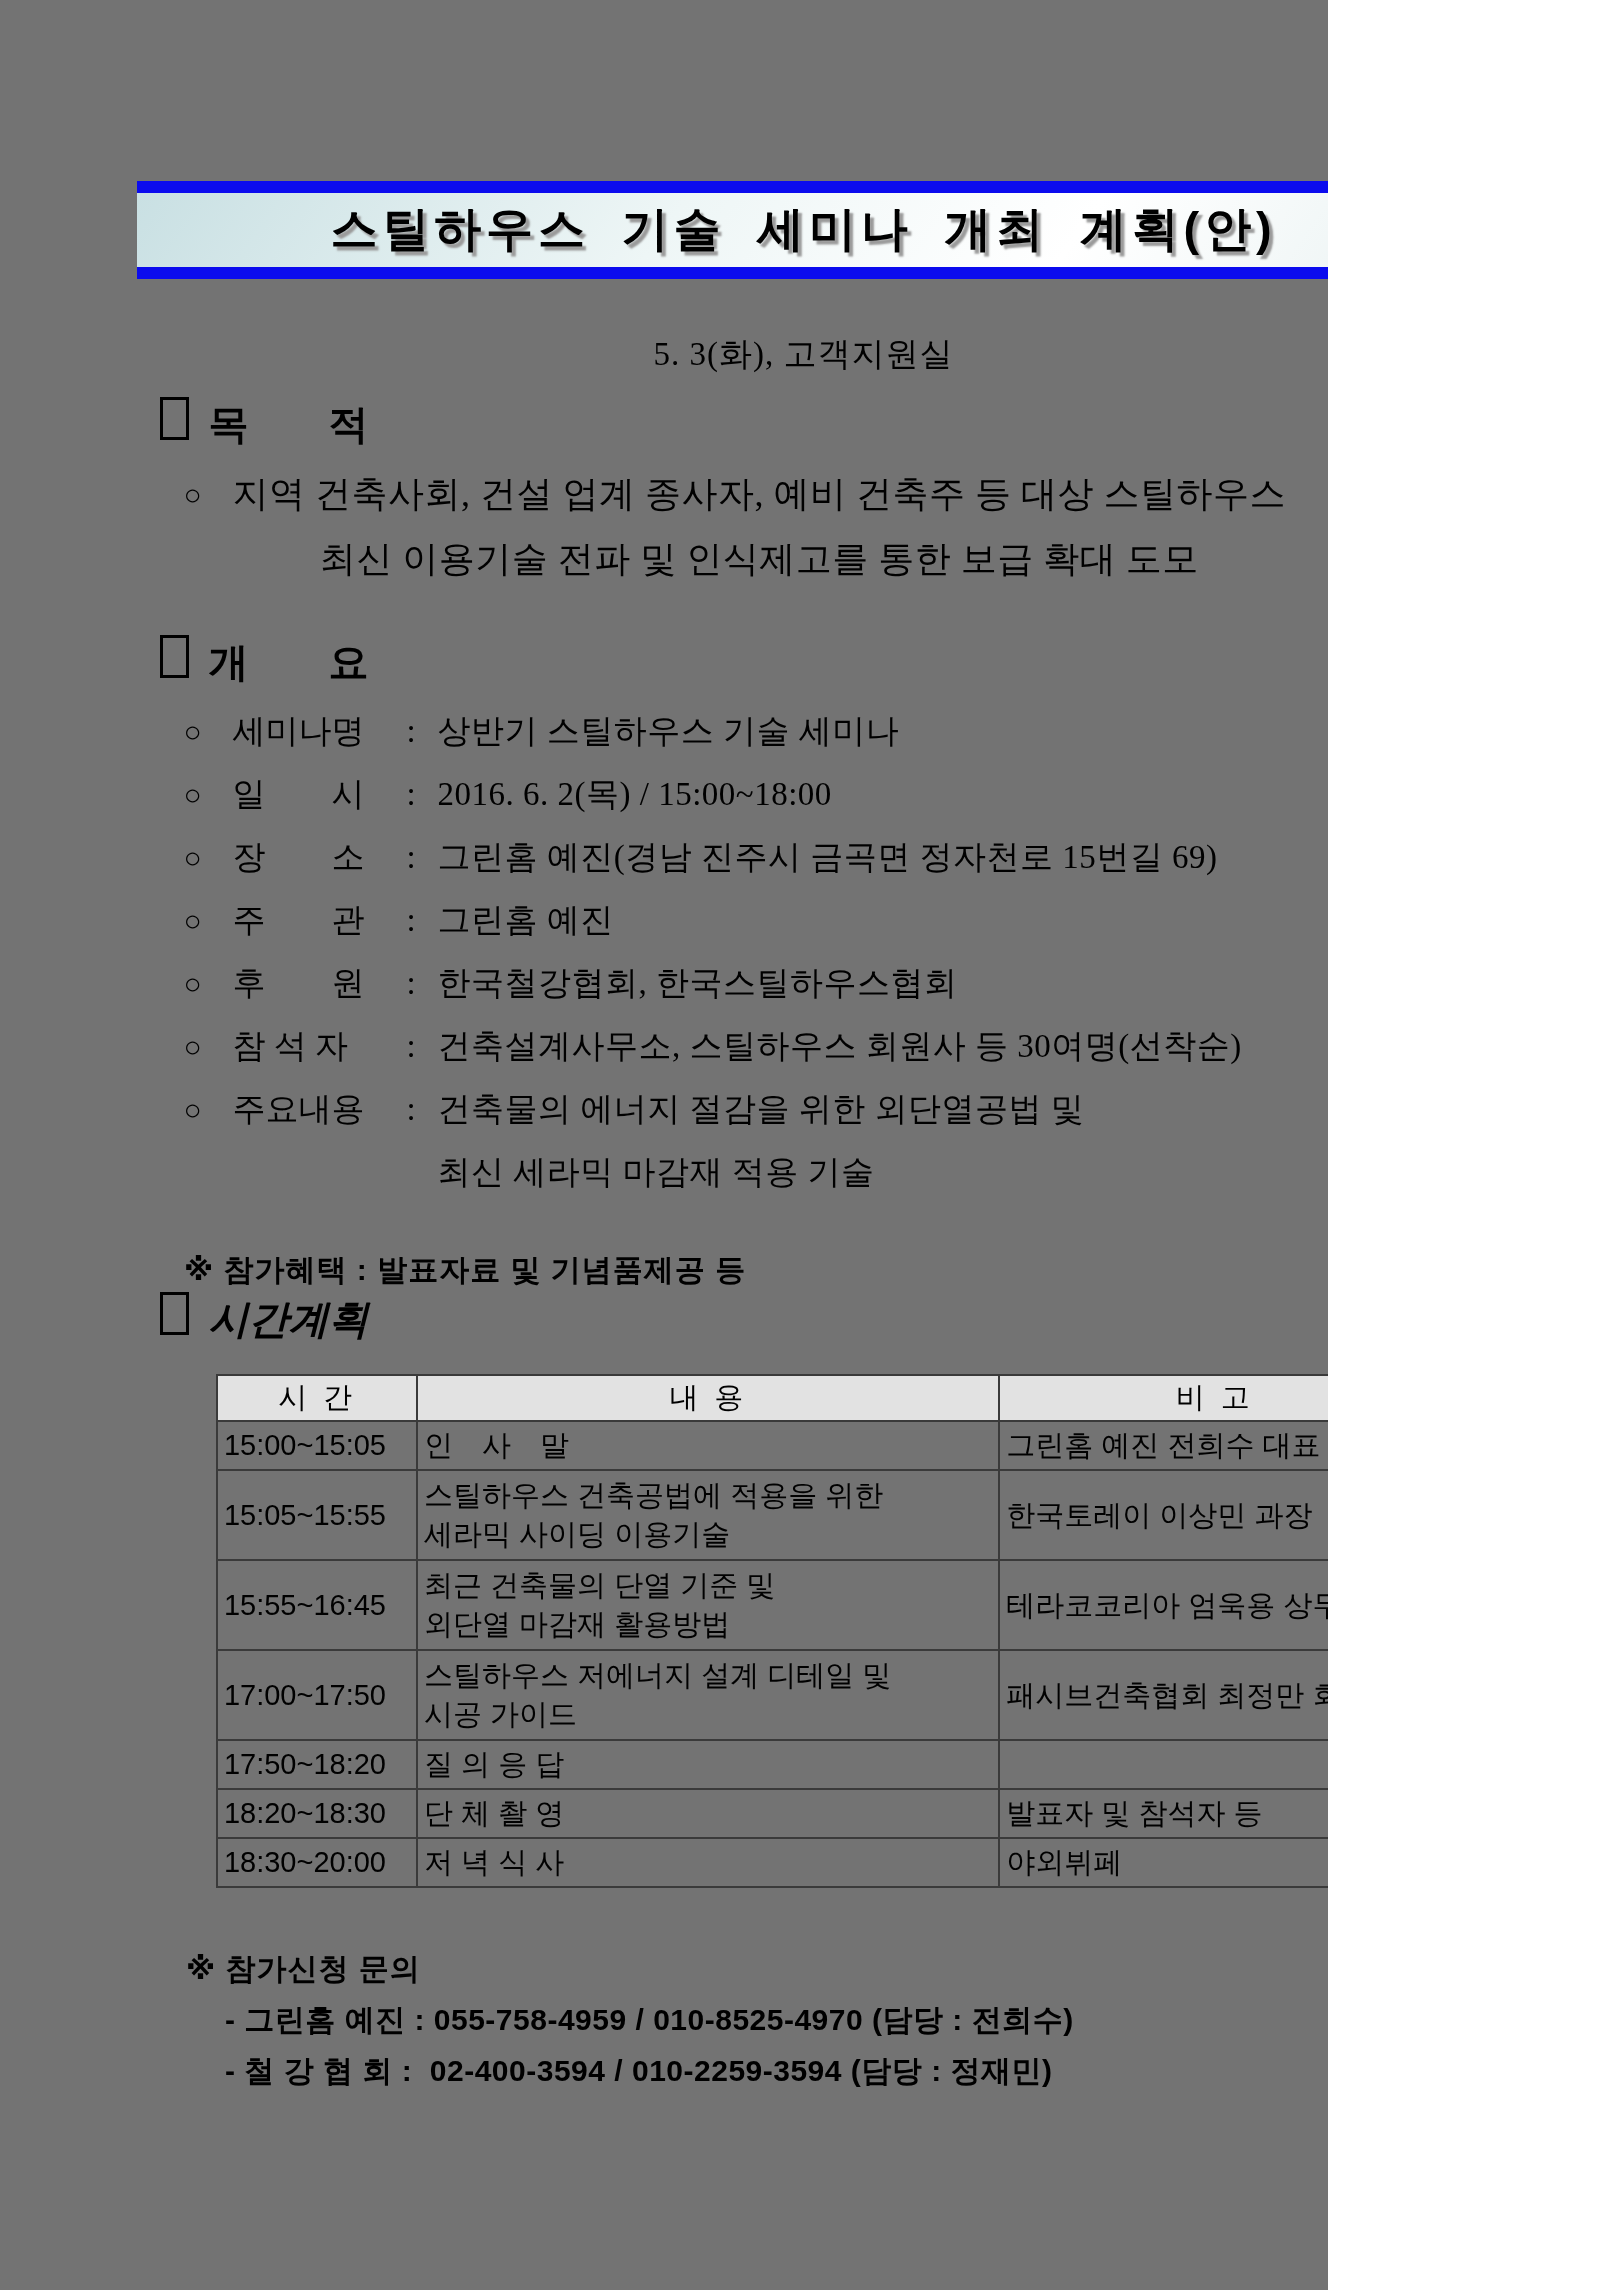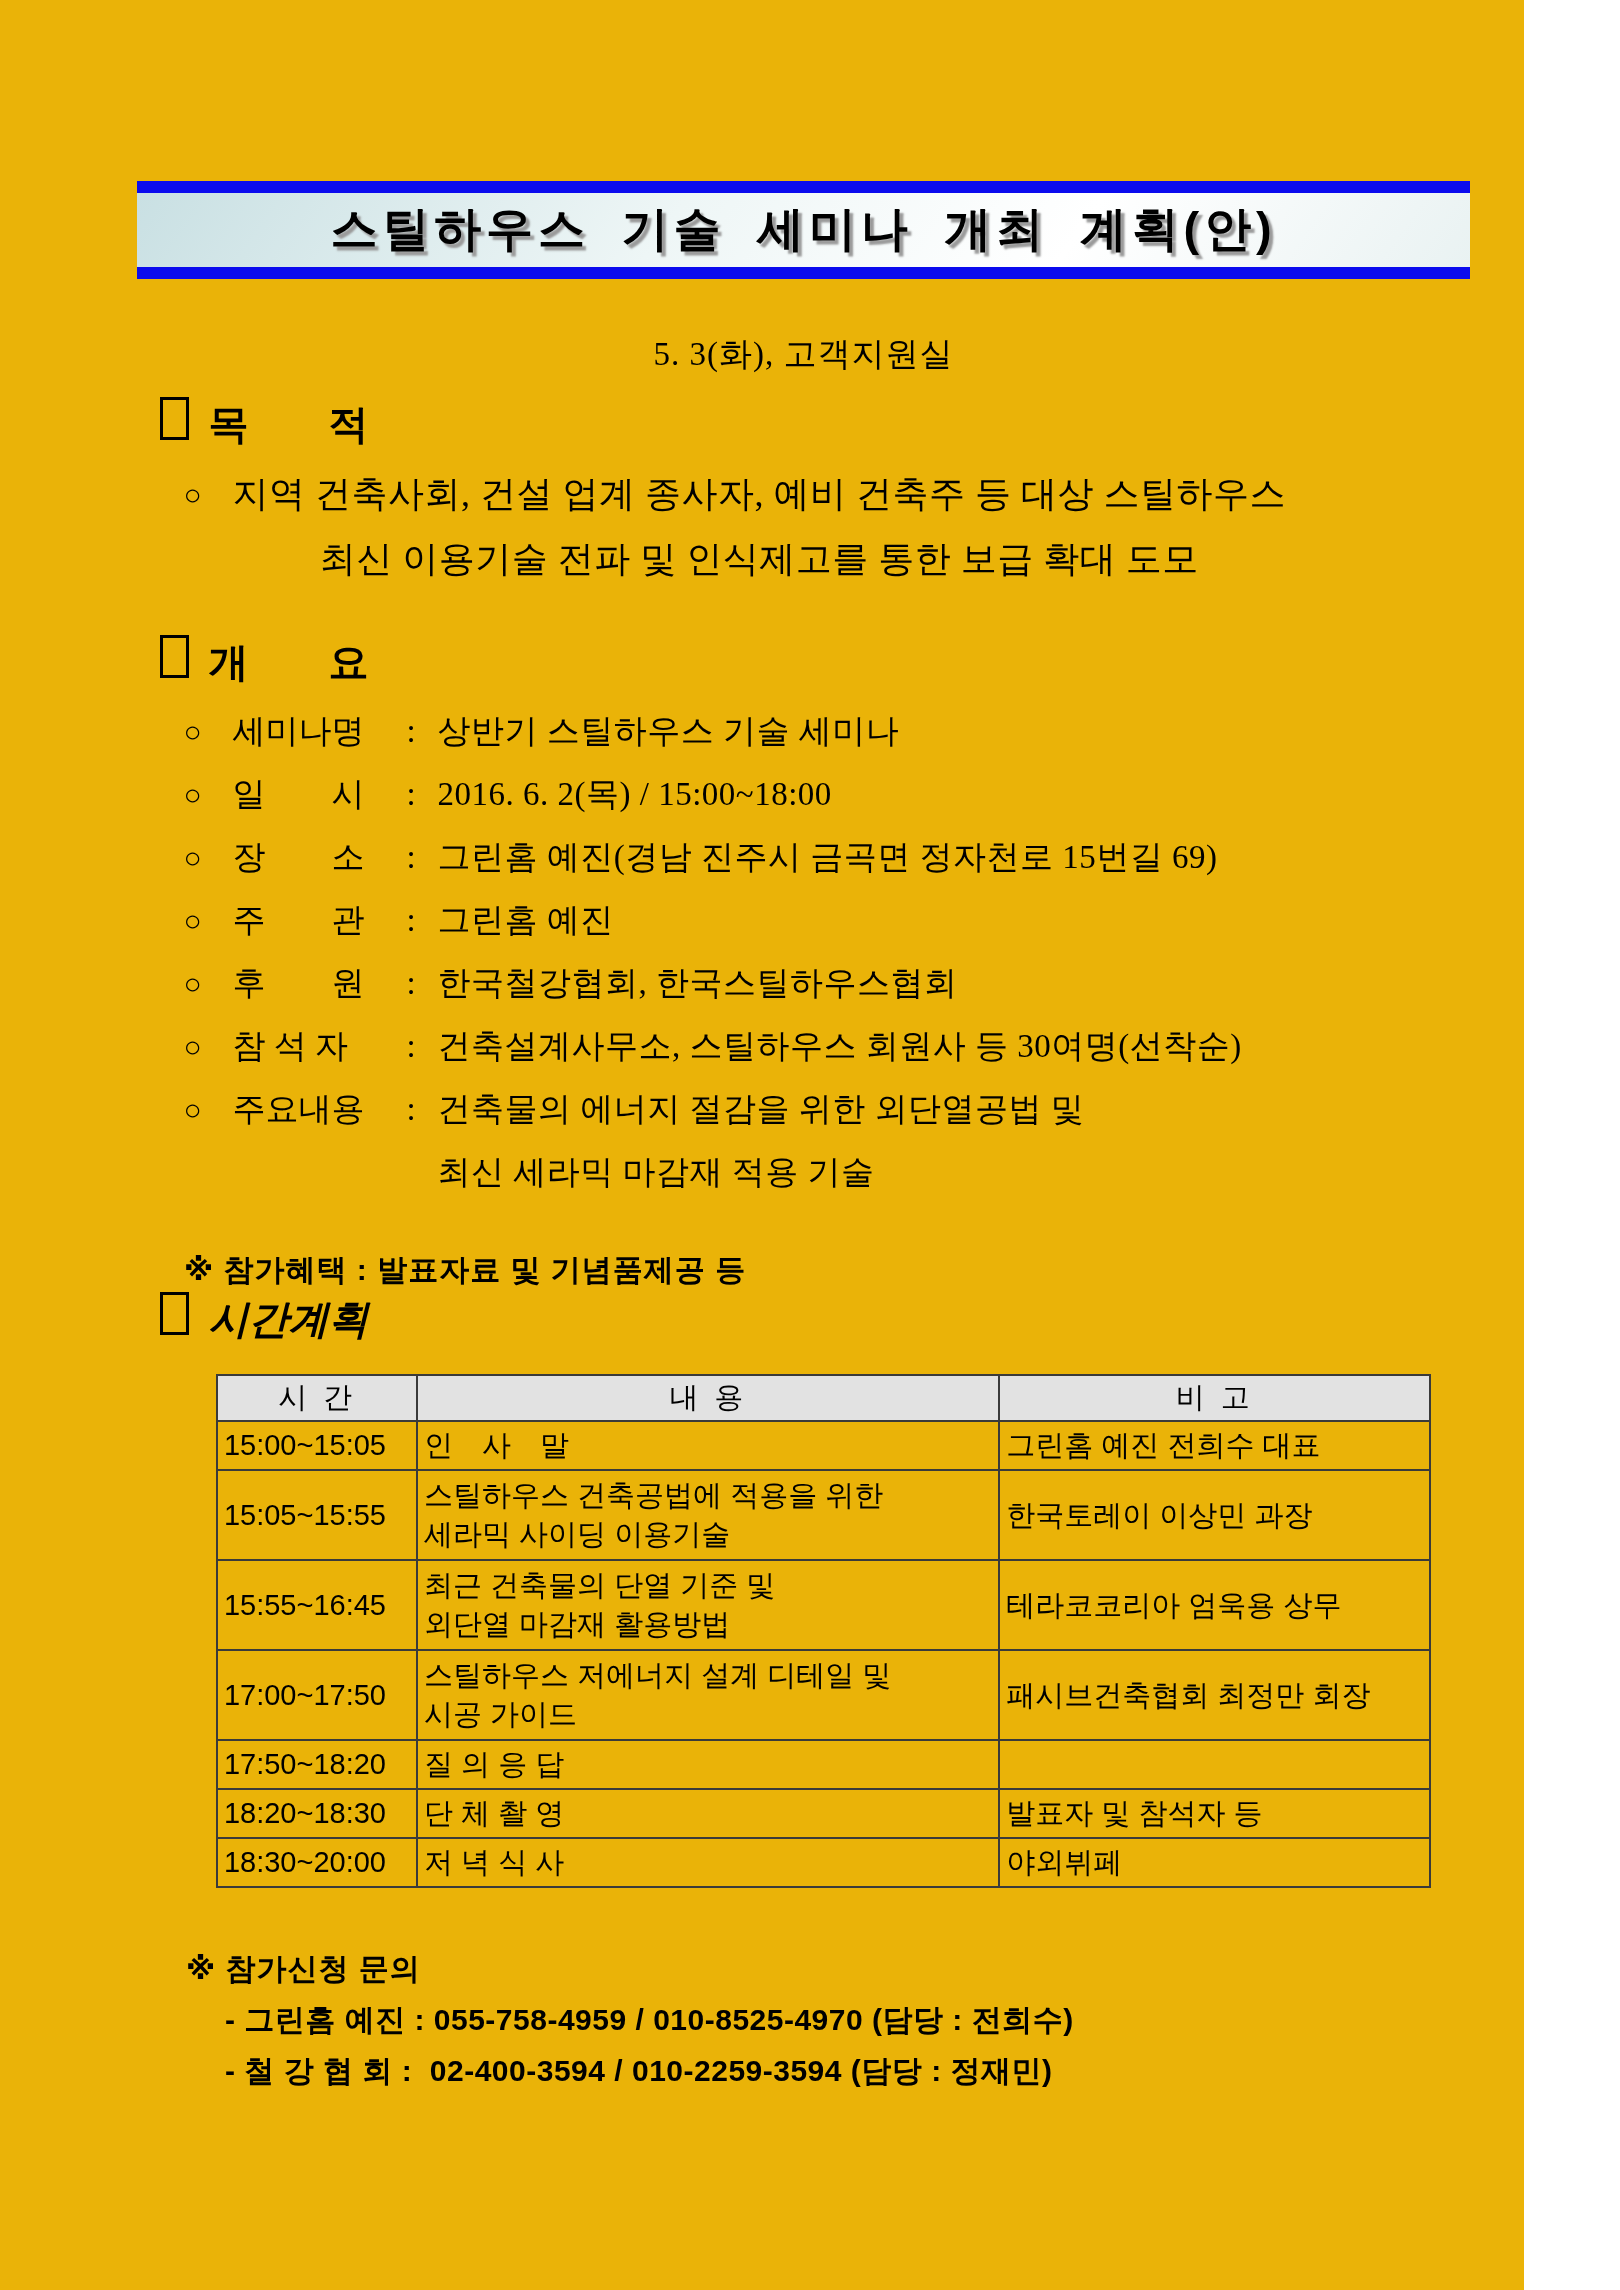--- a/index.html
+++ b/index.html
@@ -1,18 +1,18 @@
 <!DOCTYPE html>
 <html lang="ko"><head>
 <meta charset="utf-8">
 <style>
   * { margin:0; padding:0; box-sizing:border-box; }
   html,body { background:#ffffff; }
   body { width:1620px; height:2291px; font-family:"Liberation Serif","DejaVu Serif",serif; color:#000; }
-  .page { position:relative; width:1524px; height:2291px; background:#eab308; overflow:hidden; }
+  .page { position:relative; width:1328px; height:2291px; background:#737373; overflow:hidden; }
 
   
   .banner { position:absolute; top:181px; left:137px; width:1333px; }
   .banner .bar { height:11.8px; background:#0b0bee; }
   .banner .mid {
     height:74px;
     background:linear-gradient(125deg,#c9e0e3 0%,#eef6f6 40%,#ffffff 70%,#e9f2f2 100%);
     display:flex; align-items:center; justify-content:center;
   }
   .title-text {

